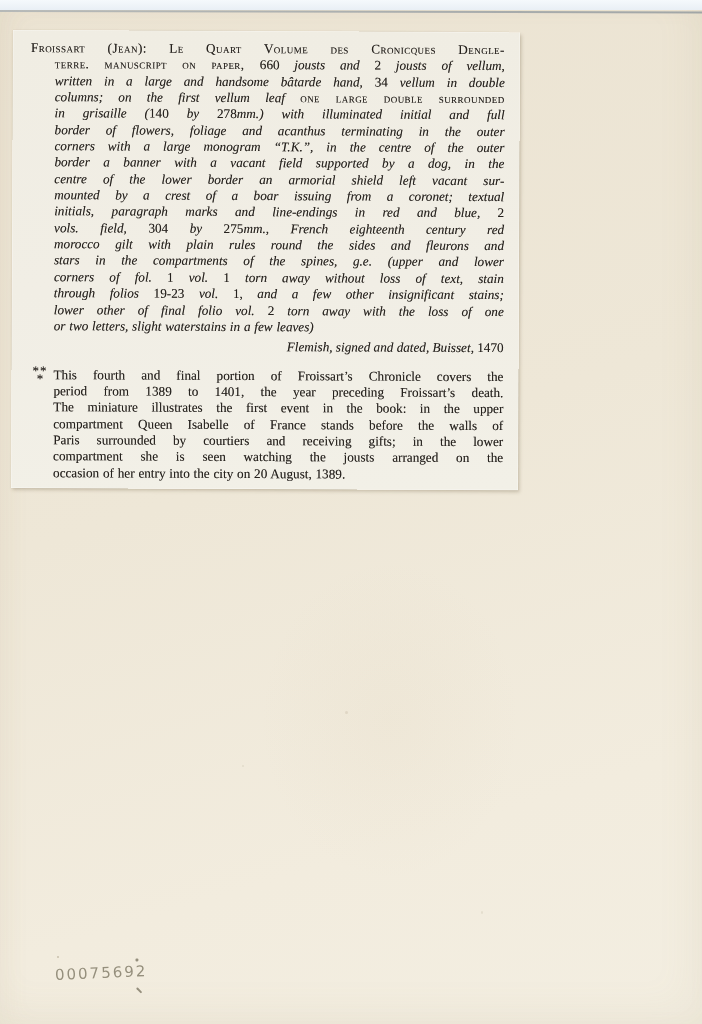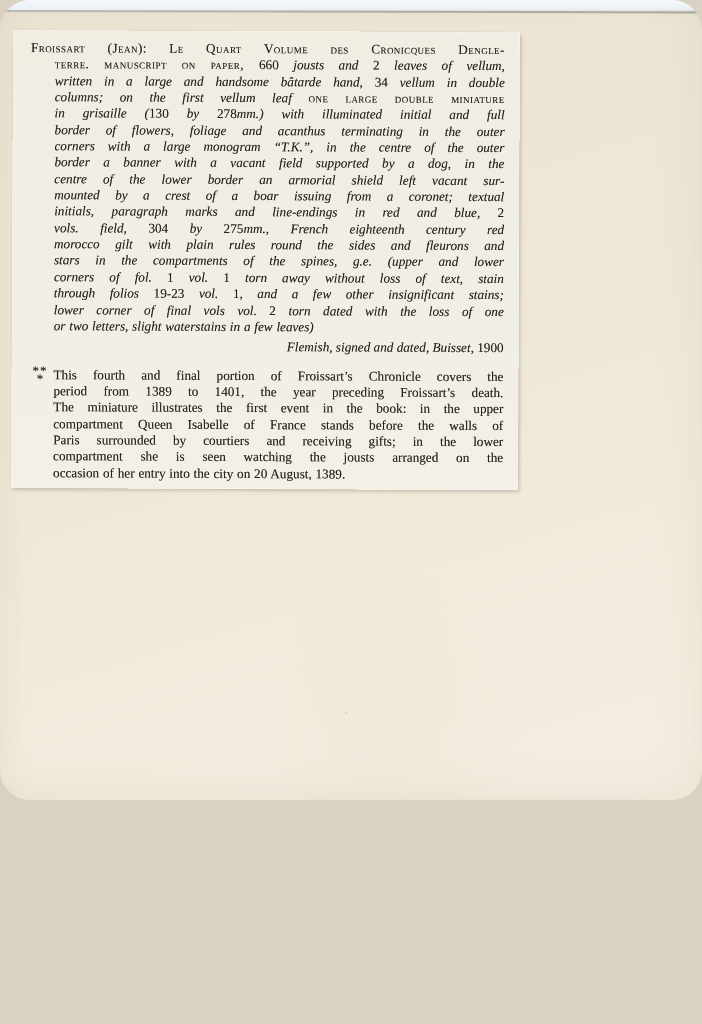--- a/index.html
+++ b/index.html
@@ -1,24 +1,23 @@
 <!DOCTYPE html>
 <html style="--ink: #26221e; --pencil: #8e8875;"><head>
 <meta charset="utf-8">
 <style>
   * { margin:0; padding:0; box-sizing:border-box; }
   html,body { background:#d9d2c2; }
   body { width:702px; height:1024px; }
 
   .page {
-    position:relative; width:702px; height:800px; overflow:hidden;
+    position:relative; width:702px; height:1024px; overflow:hidden;
     background:linear-gradient(163deg, #ebe3d2 0%, #eee7d7 45%, #f2ecde 78%, #f3eee1 100%);
     box-shadow: inset -10px -12px 38px rgba(160,140,100,0.07), inset 8px 6px 26px rgba(160,140,100,0.05);
     font-family:"Liberation Serif", serif;
-    border-radius:30px;
   }
 
   
   .scan-strip {
     position:absolute; top:0; left:0; width:100%; height:10px;
     background:linear-gradient(to bottom, #f5f9fc, #e9eff5);
   }
   .scan-strip-line {
     position:absolute; top:10px; left:-4px; width:104%; height:1.6px;
     background:linear-gradient(to right, #aab0b3, #8f979c);
@@ -91,39 +90,39 @@
 
 <div class="page">
 
   <div class="scan-strip"></div>
   <div class="scan-strip-line"></div>
 
   <div class="clipping">
     <div class="entry">
       <div id="para1">
           <div class="tline just"><span class="s-sc">Froissart (Jean): Le Quart Volume des Cronicques Dengle-</span></div>
-          <div class="tline just"><span class="s-sc">terre. manuscript on paper, </span><span class="s-r">660 </span><span class="s-i">jousts and </span><span class="s-r">2 </span><span class="s-i">leaves of vellum,</span></div>
+          <div class="tline just"><span class="s-sc">terre. manuscript on paper, </span><span class="s-r">660 </span><span class="s-i">jousts and </span><span class="s-r">2 </span><span class="s-i">jousts of vellum,</span></div>
           <div class="tline just"><span class="s-i">written in a large and handsome bâtarde hand, </span><span class="s-r">34 </span><span class="s-i">vellum in double</span></div>
-          <div class="tline just"><span class="s-i">columns; on the first vellum leaf </span><span class="s-sc">one large double miniature</span></div>
-          <div class="tline just"><span class="s-i">in grisaille (</span><span class="s-r">130</span><span class="s-i"> by </span><span class="s-r">278</span><span class="s-i">mm.) with illuminated initial and full</span></div>
+          <div class="tline just"><span class="s-i">columns; on the first vellum leaf </span><span class="s-sc">one large double surrounded</span></div>
+          <div class="tline just"><span class="s-i">in grisaille (</span><span class="s-r">140</span><span class="s-i"> by </span><span class="s-r">278</span><span class="s-i">mm.) with illuminated initial and full</span></div>
           <div class="tline just"><span class="s-i">border of flowers, foliage and acanthus terminating in the outer</span></div>
           <div class="tline just"><span class="s-i">corners with a large monogram “T.K.”, in the centre of the outer</span></div>
           <div class="tline just"><span class="s-i">border a banner with a vacant field supported by a dog, in the</span></div>
           <div class="tline just"><span class="s-i">centre of the lower border an armorial shield left vacant sur-</span></div>
           <div class="tline just"><span class="s-i">mounted by a crest of a boar issuing from a coronet; textual</span></div>
           <div class="tline just"><span class="s-i">initials, paragraph marks and line-endings in red and blue, </span><span class="s-r">2</span></div>
           <div class="tline just"><span class="s-i">vols. field, </span><span class="s-r">304</span><span class="s-i"> by </span><span class="s-r">275</span><span class="s-i">mm., French eighteenth century red</span></div>
           <div class="tline just"><span class="s-i">morocco gilt with plain rules round the sides and fleurons and</span></div>
           <div class="tline just"><span class="s-i">stars in the compartments of the spines, g.e. (upper and lower</span></div>
           <div class="tline just"><span class="s-i">corners of fol. </span><span class="s-r">1</span><span class="s-i"> vol. </span><span class="s-r">1</span><span class="s-i"> torn away without loss of text, stain</span></div>
           <div class="tline just"><span class="s-i">through folios </span><span class="s-r">19-23</span><span class="s-i"> vol. </span><span class="s-r">1,</span><span class="s-i"> and a few other insignificant stains;</span></div>
-          <div class="tline just"><span class="s-i">lower corner of final vols vol. </span><span class="s-r">2</span><span class="s-i"> torn dated with the loss of one</span></div>
+          <div class="tline just"><span class="s-i">lower other of final folio vol. </span><span class="s-r">2</span><span class="s-i"> torn away with the loss of one</span></div>
           <div class="tline"><span class="s-i">or two letters, slight waterstains in a few leaves)</span></div>
         </div>
-      <div id="attribution" class="attribution"><span class="s-i">Flemish, signed and dated, Buisset,</span><span class="s-r"> 1900</span></div>
+      <div id="attribution" class="attribution"><span class="s-i">Flemish, signed and dated, Buisset,</span><span class="s-r"> 1470</span></div>
       <div class="note">
         <div class="note-marker">
           <span>**</span>
           <span>*</span>
         </div>
         <div id="para2">
             <div class="tline just"><span class="s-r">This fourth and final portion of Froissart’s Chronicle covers the</span></div>
             <div class="tline just"><span class="s-r">period from 1389 to 1401, the year preceding Froissart’s death.</span></div>
             <div class="tline just"><span class="s-r">The miniature illustrates the first event in the book: in the upper</span></div>
             <div class="tline just"><span class="s-r">compartment Queen Isabelle of France stands before the walls of</span></div>

